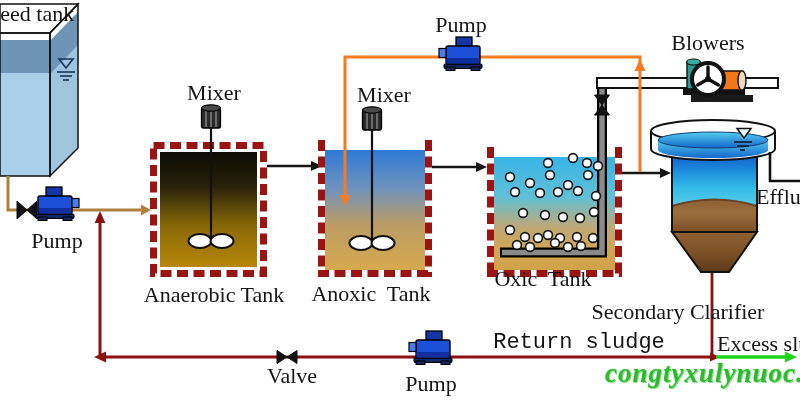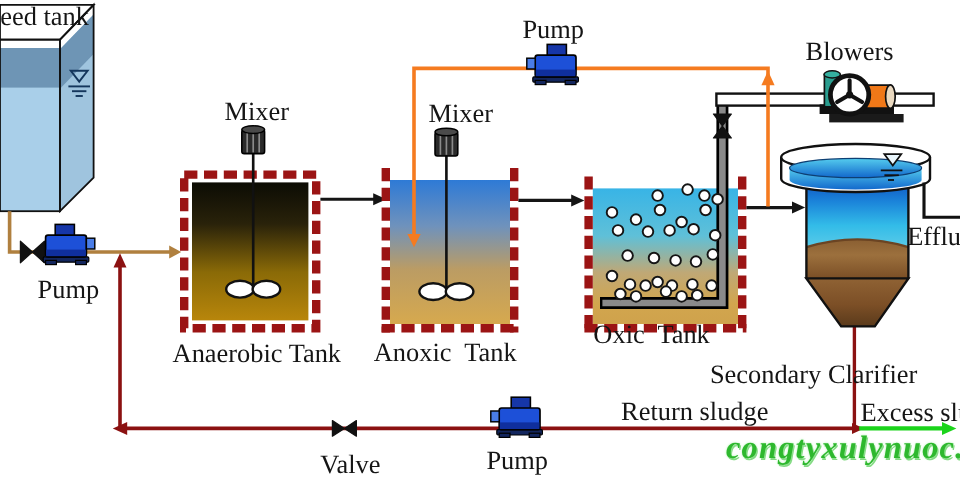--- a/index.html
+++ b/index.html
@@ -264,18 +264,18 @@
 <div class="lbl ctr" style="left:214px;top:81px;" data-name="anaerobic-mixer-label">Mixer</div>
 <div class="lbl ctr" style="left:384px;top:83px;" data-name="anoxic-mixer-label">Mixer</div>
 <div class="lbl ctr" style="left:461px;top:13px;" data-name="recirculation-pump-label">Pump</div>
 <div class="lbl ctr" style="left:708px;top:31px;" data-name="blowers-label">Blowers</div>
 <div class="lbl ctr" style="left:57px;top:229px;" data-name="feed-pump-label">Pump</div>
 <div class="lbl ctr" style="left:371px;top:282px;" data-name="anoxic-tank-label">Anoxic  Tank</div>
 <div class="lbl ctr" style="left:214px;top:283px;" data-name="anaerobic-tank-label">Anaerobic Tank</div>
 <div class="lbl ctr" style="left:543px;top:267px;" data-name="oxic-tank-label">Oxic  Tank</div>
 <div class="lbl ctr" style="left:678px;top:284px;margin-top:16px;" data-name="secondary-clarifier-label">Secondary Clarifier</div>
 <div class="lbl" style="left:756px;top:185px;" data-name="effluent-label">Effluent</div>
-<div class="lbl ctr" style="left:579px;top:331px;" data-name="return-sludge-label">Return sludge</div>
+<div class="lbl ctr" style="left:579px;top:331px;font-family:Liberation Mono, monospace;" data-name="return-sludge-label">Return sludge</div>
 <div class="lbl" style="left:717px;top:332px;" data-name="excess-sludge-label">Excess sludge</div>
-<div class="lbl ctr" style="left:292px;top:364px;margin-top:11px;" data-name="return-valve-label">Valve</div>
+<div class="lbl ctr" style="left:292px;top:364px;" data-name="return-valve-label">Valve</div>
 <div class="lbl ctr" style="left:431px;top:372px;" data-name="return-pump-label">Pump</div>
 <div class="lbl watermark" style="left:605px;top:359px;" data-name="watermark">congtyxulynuoc.c</div>
 </div>
 
 </body></html>

